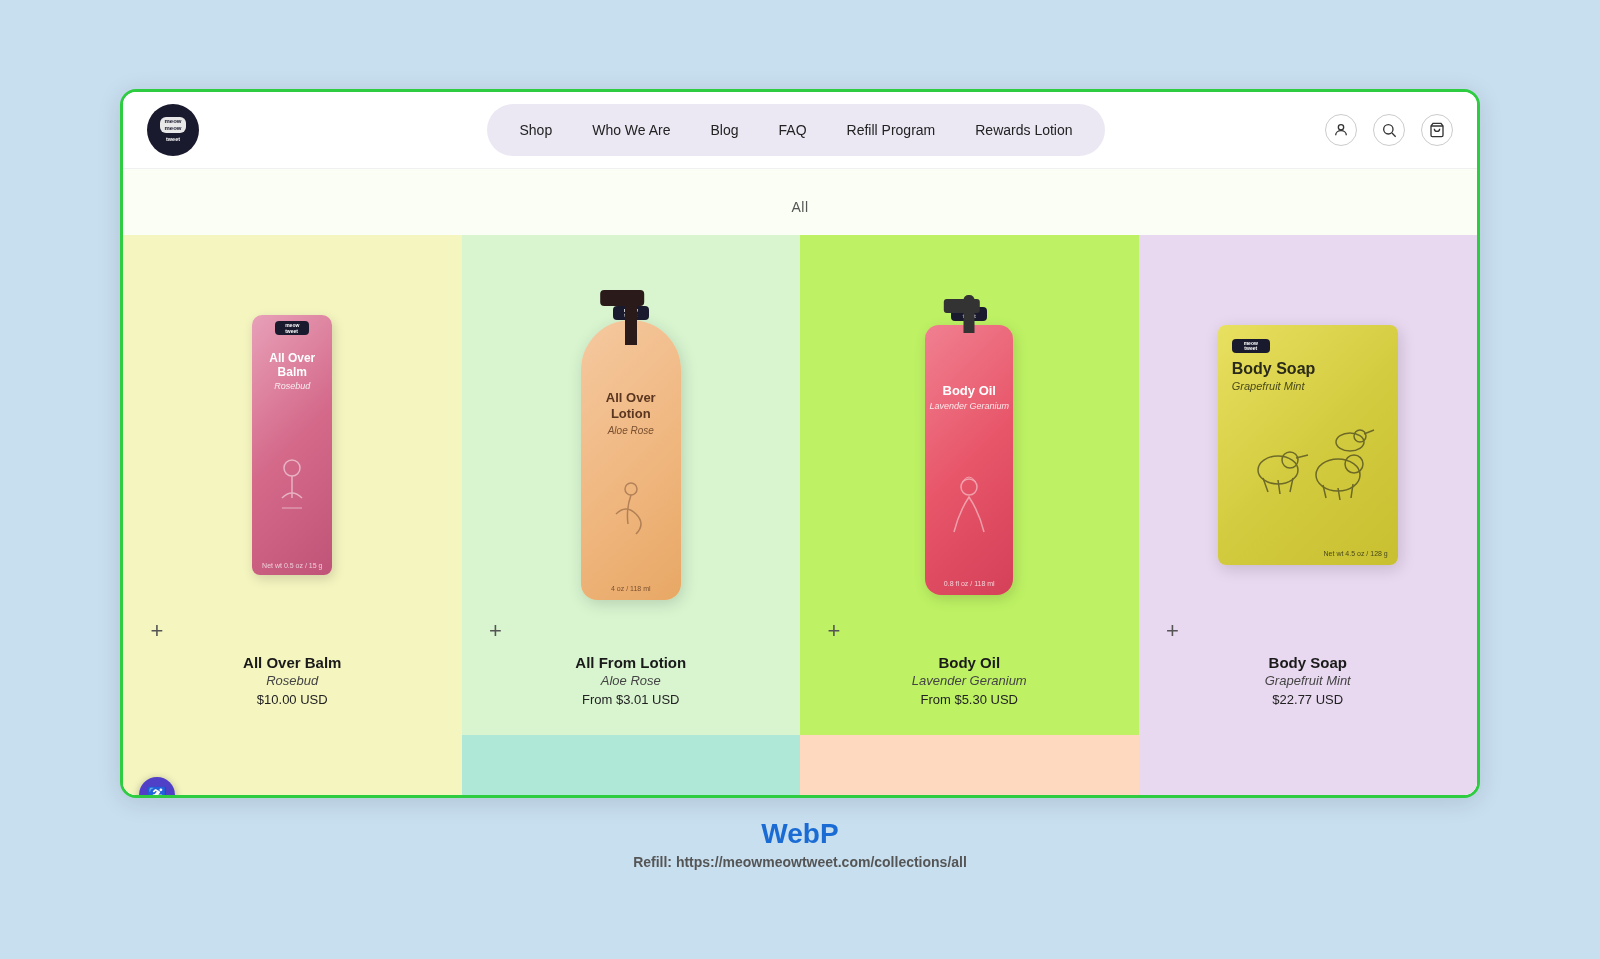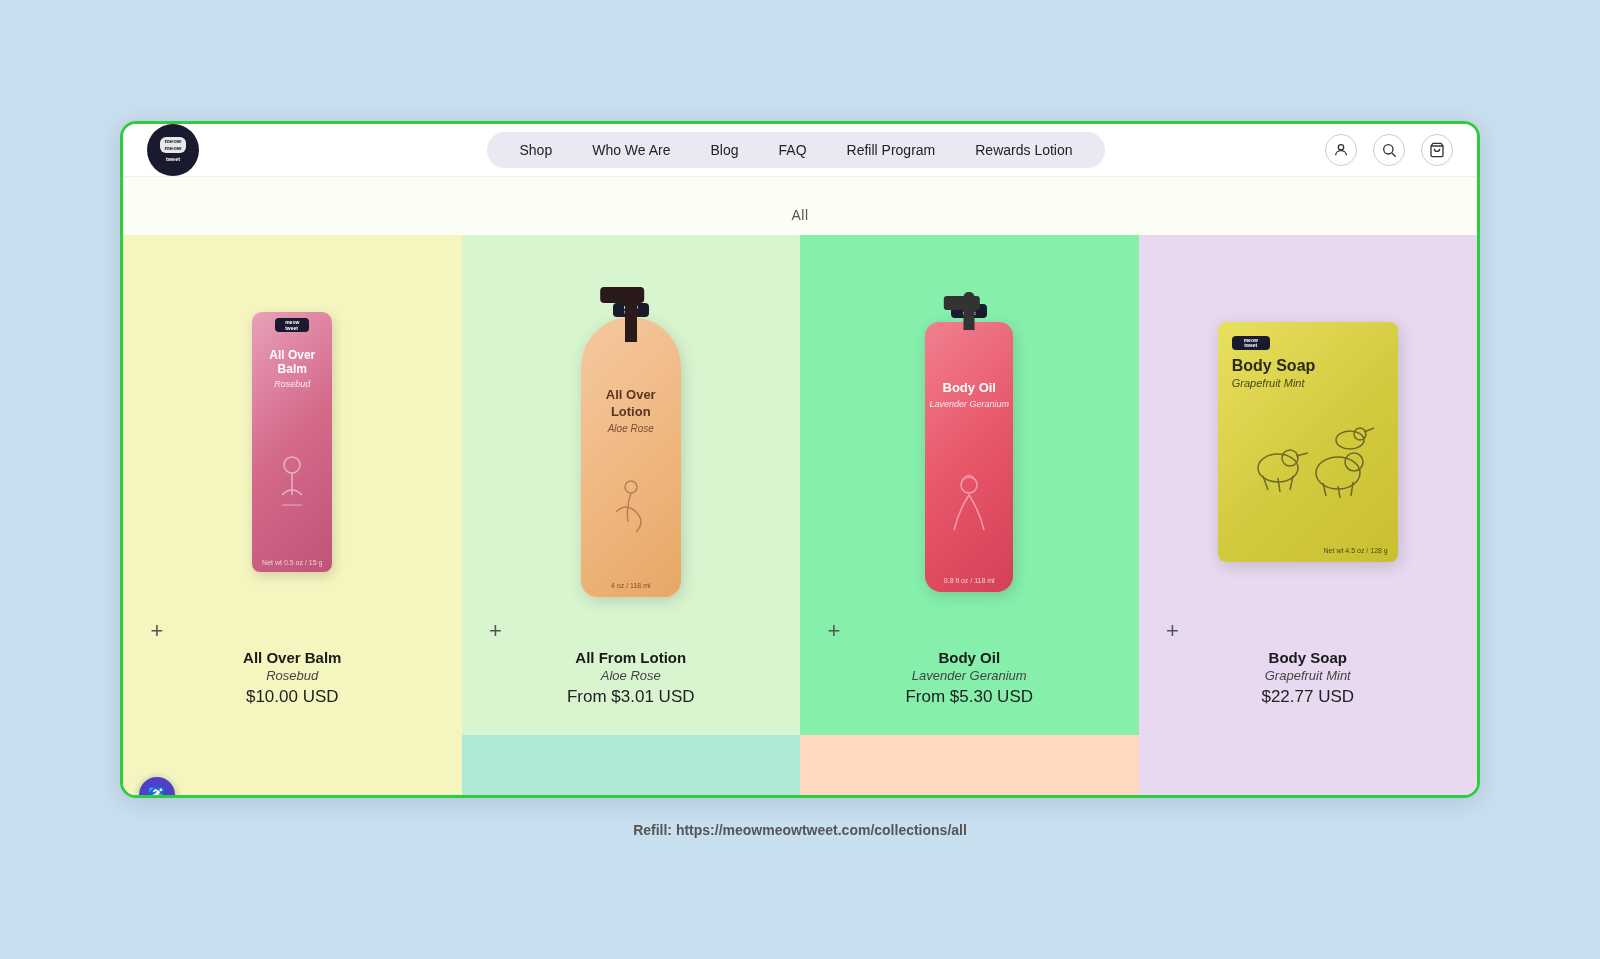--- a/index.html
+++ b/index.html
@@ -18,22 +18,21 @@
       max-width: 100%;
       background: white;
       border-radius: 16px;
       border: 3px solid #2ecc40;
       overflow: hidden;
       box-shadow: 0 4px 24px rgba(0,0,0,0.12);
     }
     
     .header {
       display: flex;
-      align-items: center;
-      padding: 0 24px;
+      padding: 12px 24px;
       background: white;
       border-bottom: 1px solid #f0f0f0;
     }
     .logo-area {
       display: flex;
       align-items: center;
       min-width: 120px;
     }
     .logo-box {
       background: #1a1a2e;
@@ -107,21 +106,21 @@
       cursor: pointer;
       font-size: 14px;
     }
     
     .main-content {
       background: #fafef5;
       padding: 20px 0 0 0;
     }
     .filter-bar {
       text-align: center;
-      padding: 10px 0 12px 0;
+      padding: 10px 0 20px 0;
       font-size: 14px;
       color: #555;
       letter-spacing: 0.5px;
     }
     
     .product-grid {
       display: grid;
       grid-template-columns: repeat(4, 1fr);
     }
     .product-cell {
@@ -185,21 +184,21 @@
       color: #1a1a1a;
       margin-bottom: 2px;
     }
     .product-variant {
       font-size: 13px;
       font-style: italic;
       color: #444;
       margin-bottom: 4px;
     }
     .product-price {
-      font-size: 17px;
+      font-size: 13px;
       color: #222;
     }
     
     .product-grid-row2 {
       display: grid;
       grid-template-columns: repeat(4, 1fr);
       height: 60px;
     }
     .row2-cell:nth-child(1) { background: #f5f5c0; }
     .row2-cell:nth-child(2) { background: #b0e8d8; }
@@ -327,21 +326,21 @@
           </div>
         </div>
         <button class="add-btn">+</button>
         <div class="product-info">
           <div class="product-name">All From Lotion</div>
           <div class="product-variant">Aloe Rose</div>
           <div class="product-price">From $<span>3.01 USD</span></div>
         </div>
       </div>
 
-      <div class="product-cell" style="background:#86efac;">
+      <div class="product-cell" style="background:#bef264;">
         <div class="product-image-area">
           <div style="position:relative;width:100px;height:300px;display:flex;align-items:flex-end;justify-content:center;">
             <div style="position:absolute;top:0;left:50%;transform:translateX(-50%);width:11px;height:38px;background:#333;border-radius:5px 5px 0 0;z-index:2;"></div>
             <div style="position:absolute;top:4px;left:50%;transform:translateX(-70%);width:36px;height:14px;background:#333;border-radius:3px;z-index:2;"></div>
             <div style="width:88px;height:270px;background:linear-gradient(135deg,#f08090,#e8566a,#d44058);border-radius:14px 14px 16px 16px;display:flex;flex-direction:column;align-items:center;justify-content:flex-start;padding-top:44px;box-shadow:2px 4px 14px rgba(0,0,0,0.15);">
               <div style="position:absolute;top:12px;left:50%;transform:translateX(-50%);width:36px;height:14px;background:#1a1a2e;border-radius:4px;display:flex;align-items:center;justify-content:center;">
                 <span style="color:white;font-size:5px;font-weight:700;text-align:center;line-height:1;">meow<br>tweet</span>
               </div>
               <div style="margin-top:14px;color:white;font-size:13px;font-weight:800;text-align:center;line-height:1.3;">Body Oil</div>
               <div style="color:rgba(255,255,255,0.85);font-style:italic;font-size:9px;margin-top:2px;">Lavender Geranium</div>
@@ -410,17 +409,18 @@
   </main>
 
   <div style="position:relative;">
     <button style="position:absolute;bottom:0;left:16px;width:36px;height:36px;background:#5040c8;border-radius:50%;display:flex;align-items:center;justify-content:center;color:white;font-size:16px;cursor:pointer;border:none;box-shadow:0 2px 8px rgba(0,0,0,0.3);transform:translateY(50%);">
       ♿
     </button>
   </div>
 </div>
 
 <div class="page-footer">
+  <div class="page-footer-title">WebP</div>
   <div class="page-footer-source">
     <span>Refill:</span>
     <span>https://meowmeowtweet.com/collections/all</span>
   </div>
 </div>
 
 </body></html>

